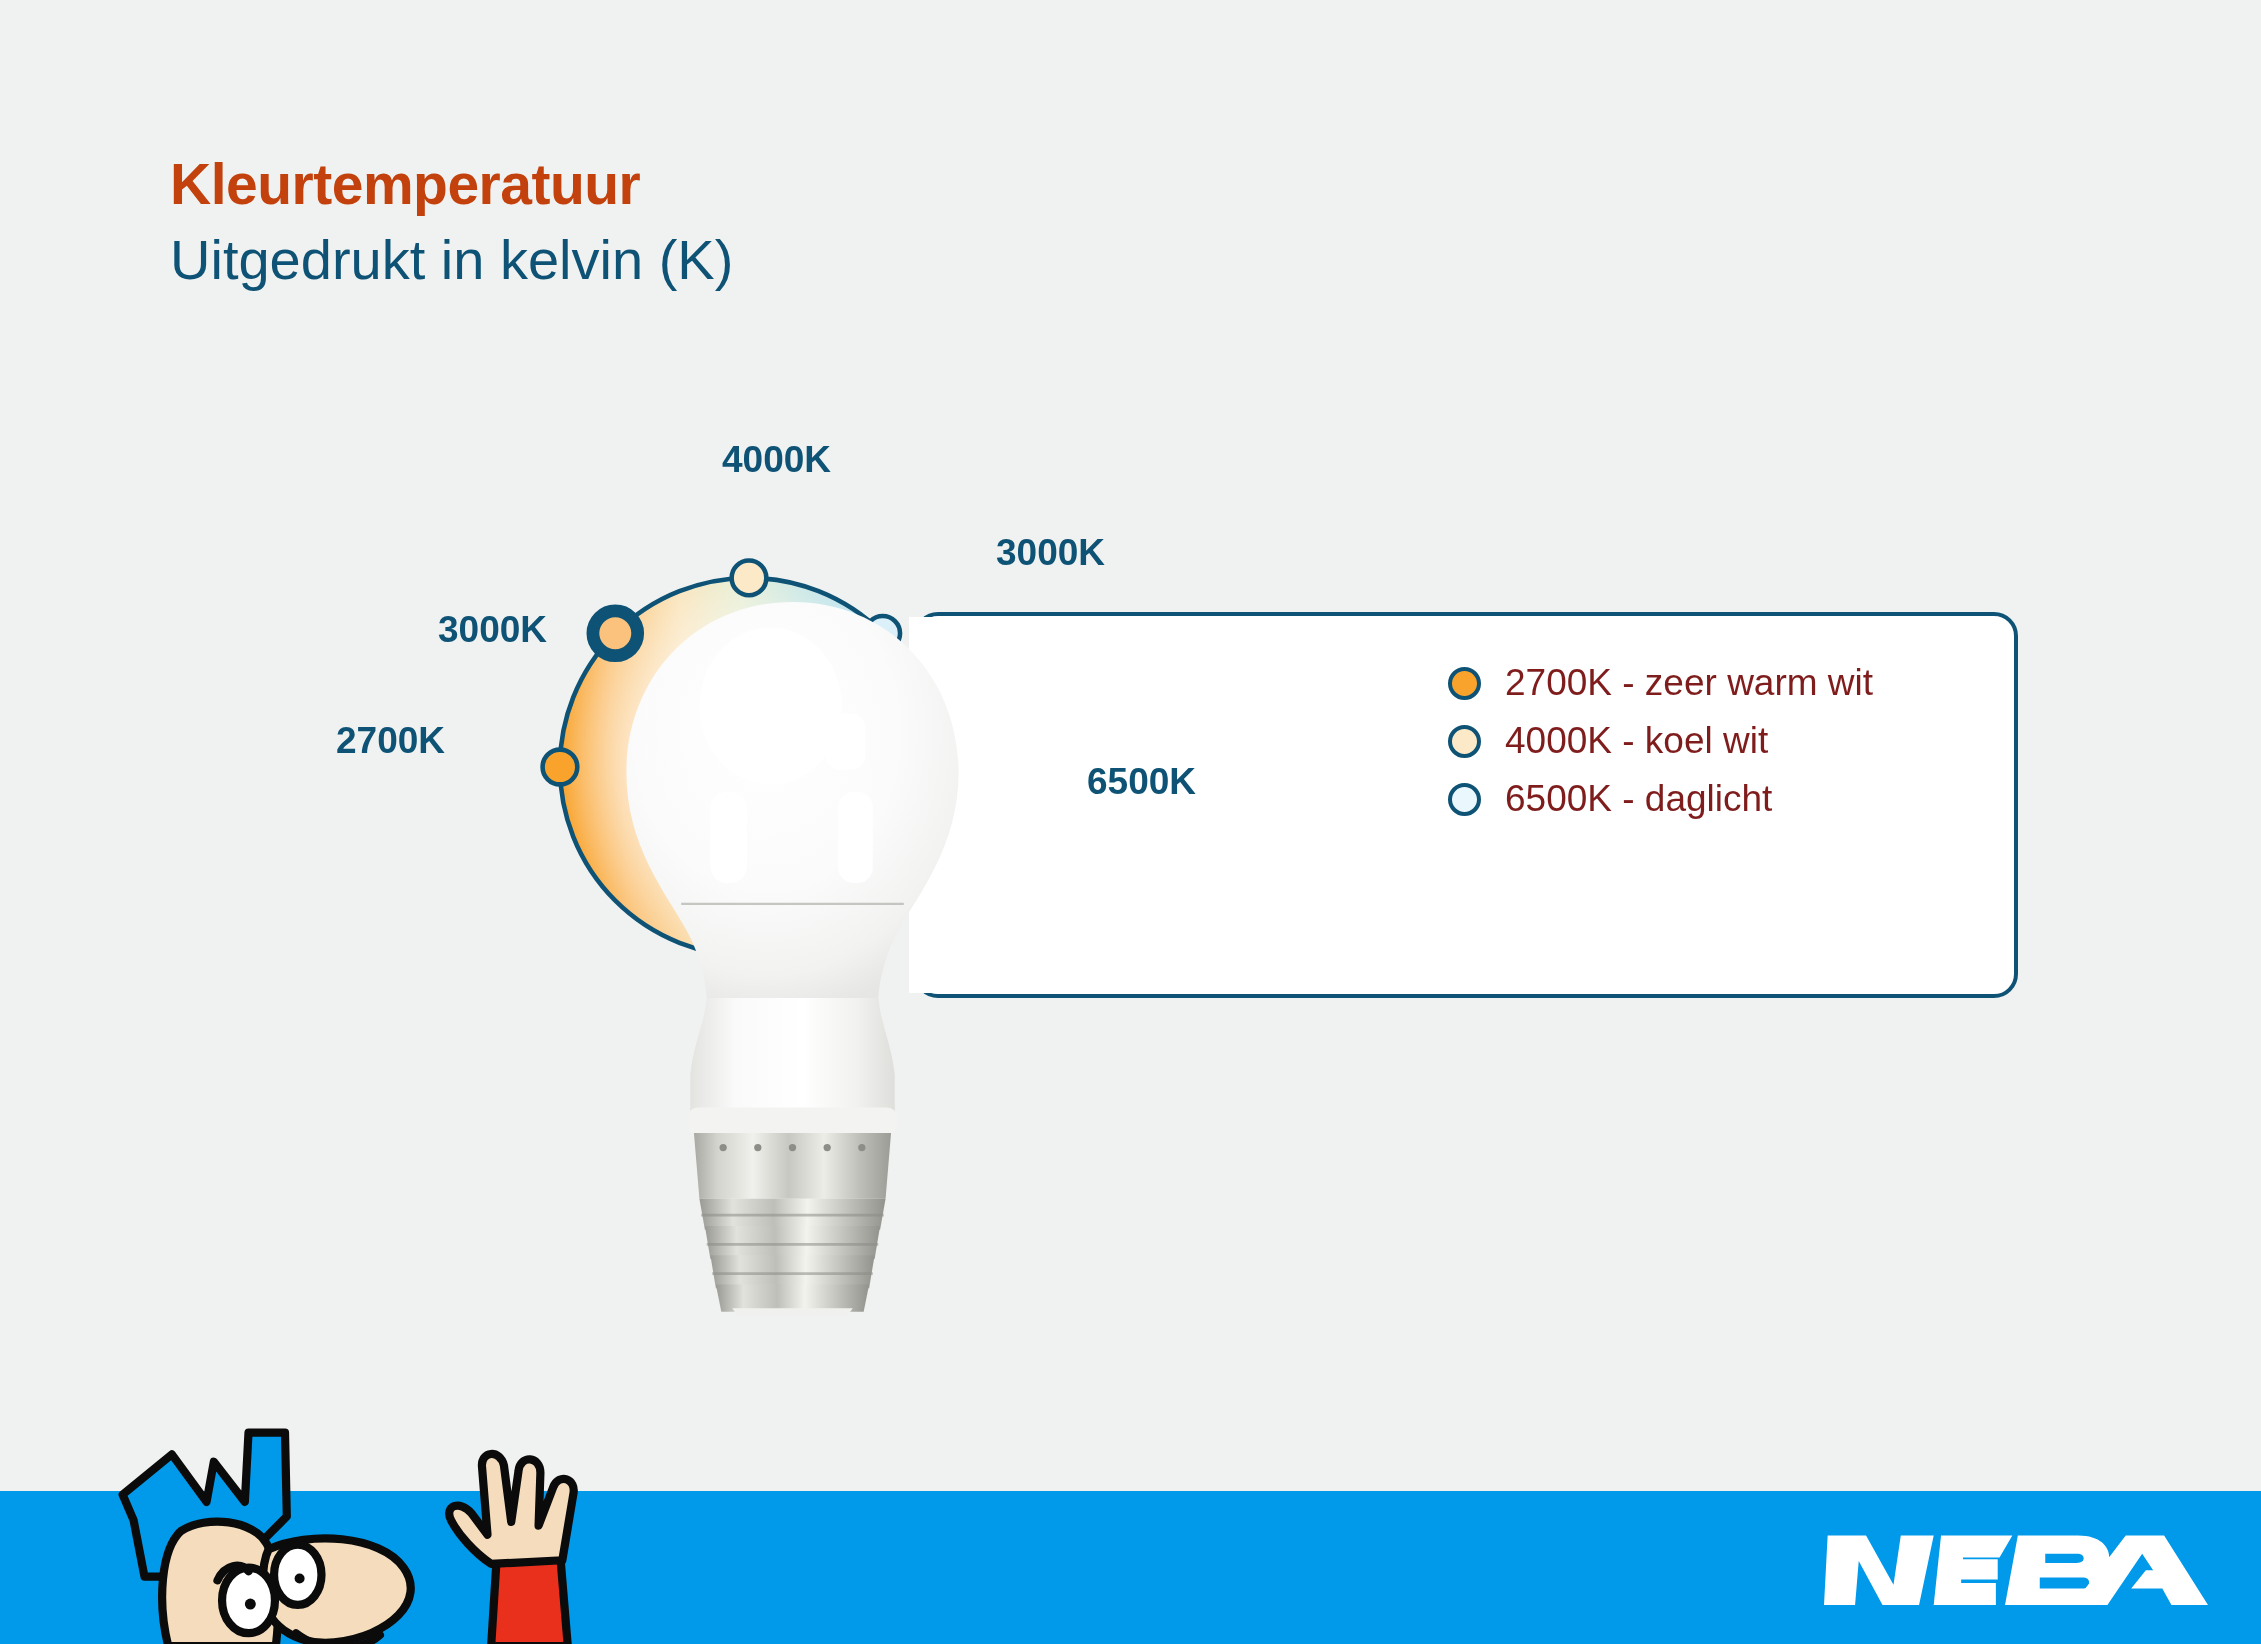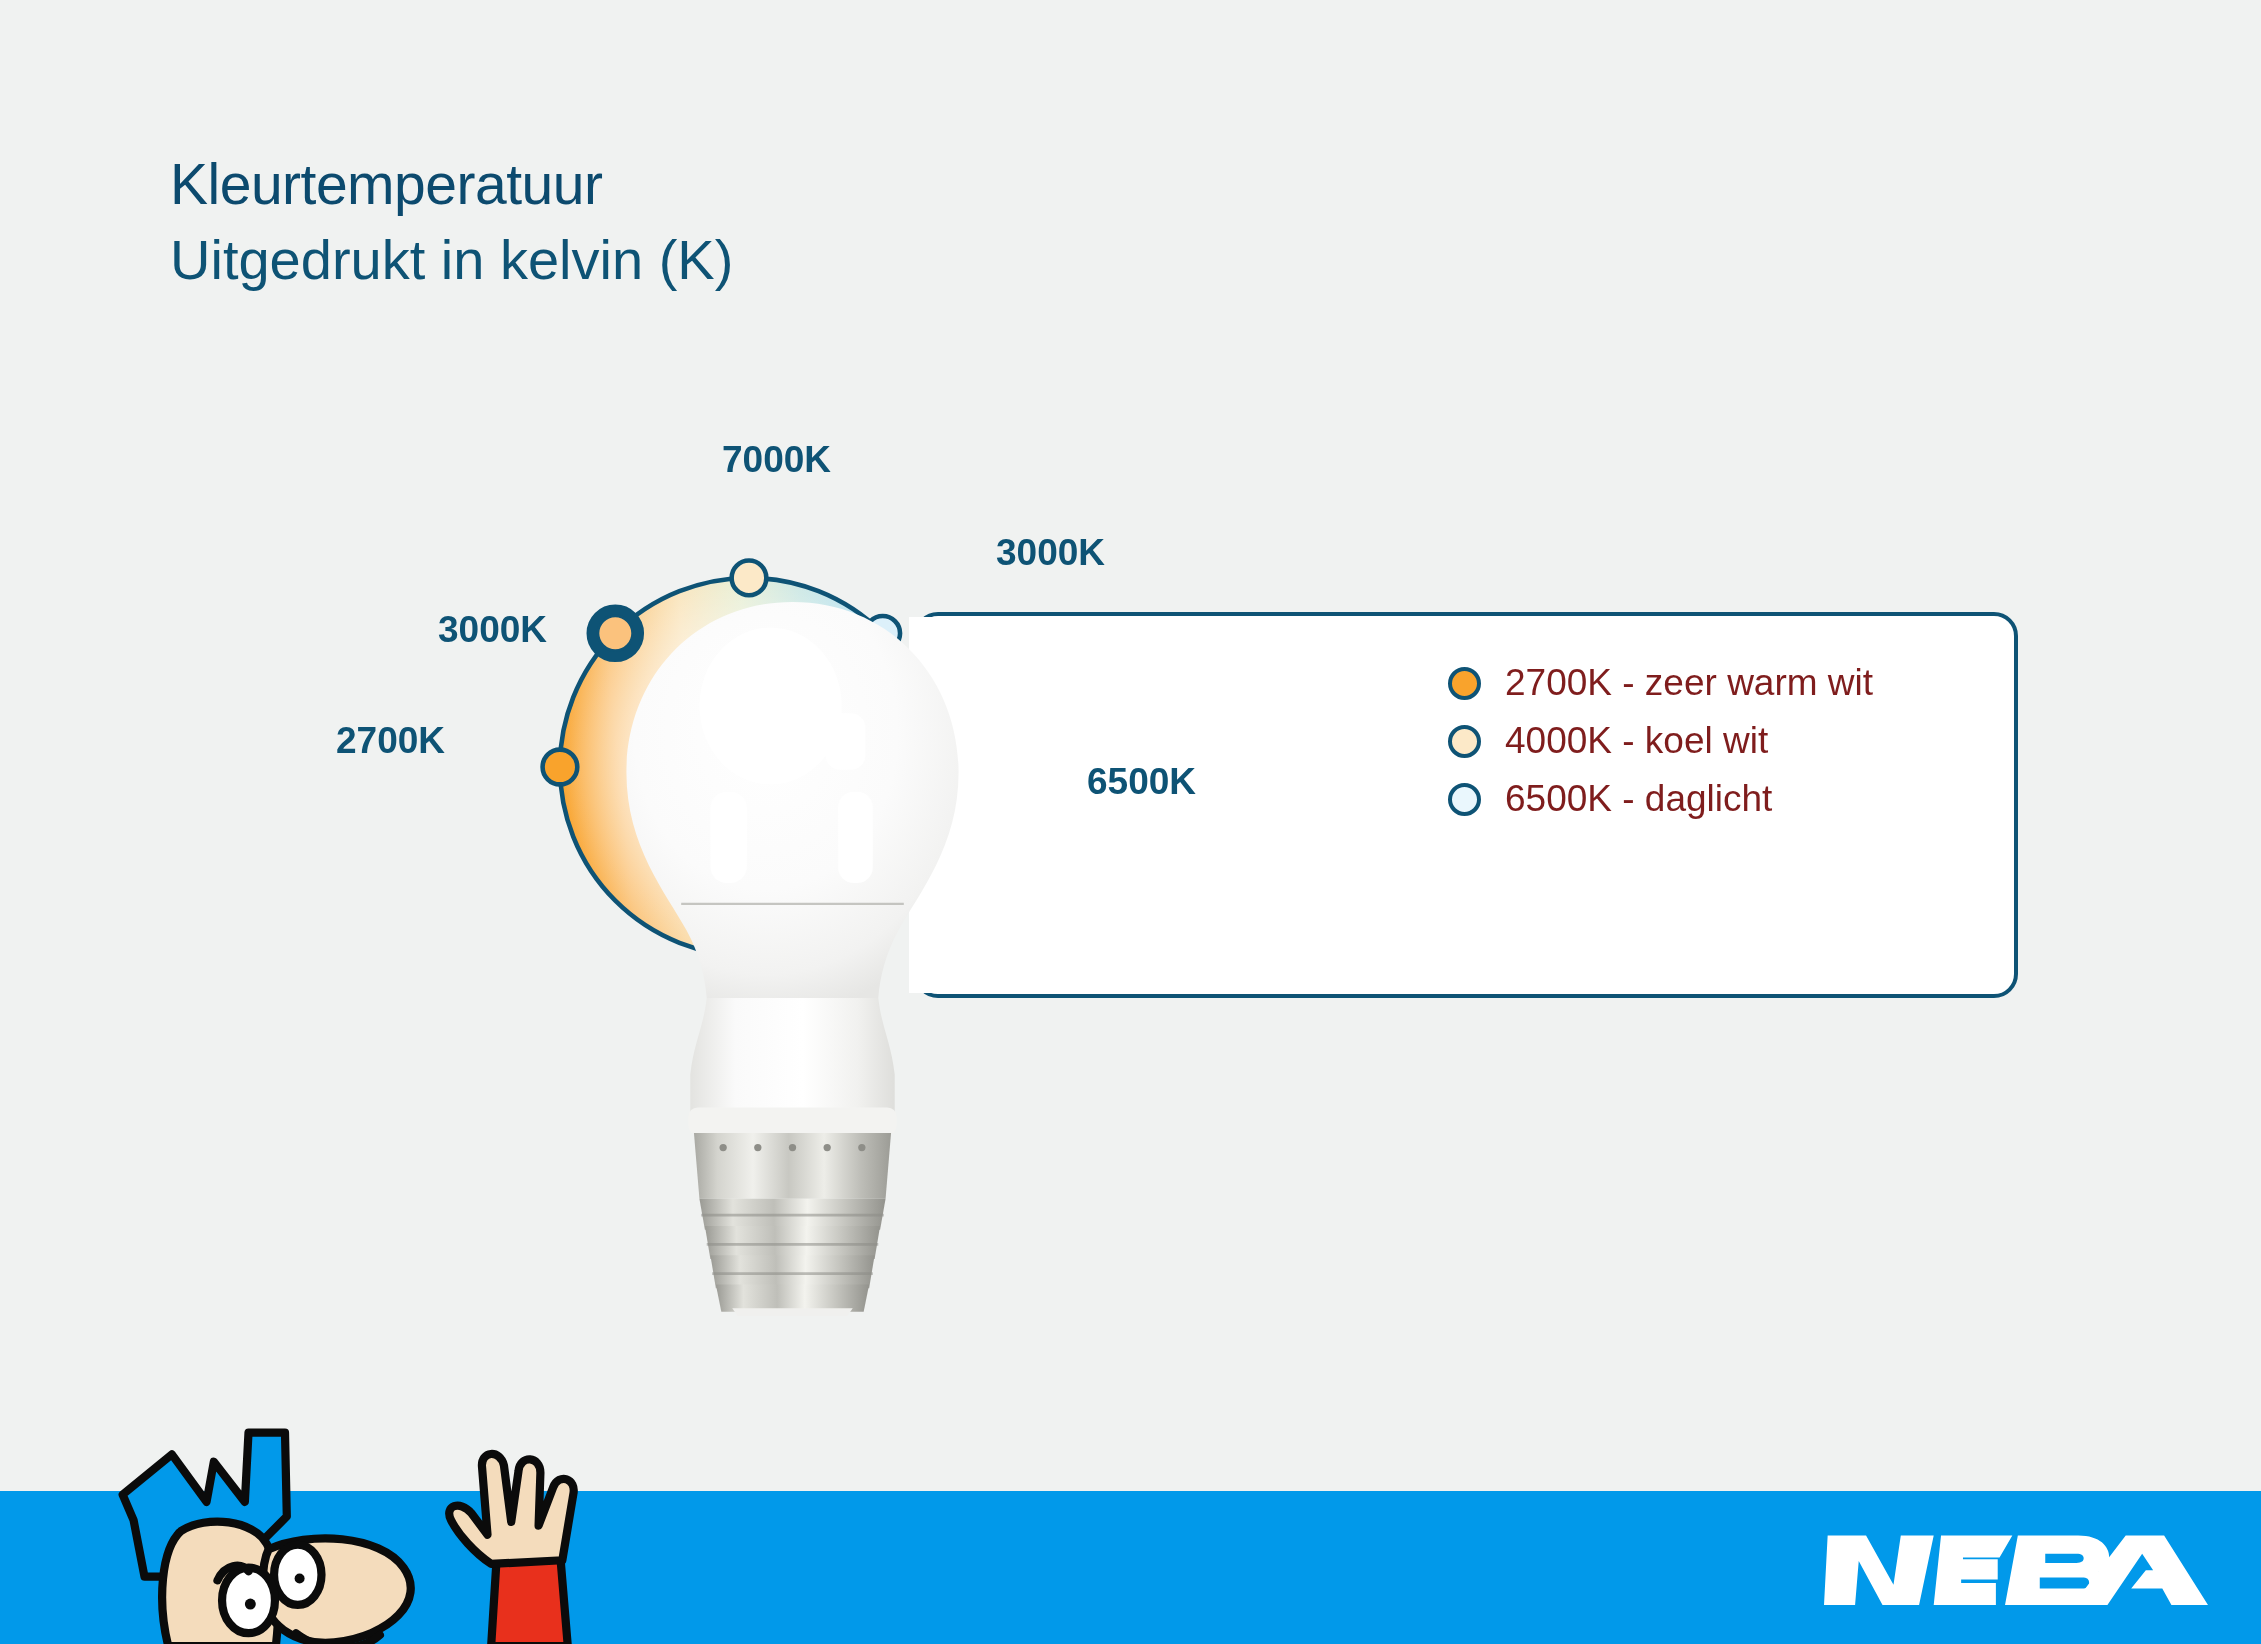--- a/index.html
+++ b/index.html
@@ -18,22 +18,22 @@
 
   
   #header {
     position: absolute;
     left: 170px;
     top: 155px;
     width: 1096px;
   }
   #title {
     font-size: 57px;
-    font-weight: 400;
-    color: #0c4a6e;
+    font-weight: 700;
+    color: #c2410c;
     letter-spacing: -0.5px;
     line-height: 1.05;
     margin: 0;
   }
   #subtitle {
     font-size: 56px;
     font-weight: 400;
     color: #0E5375;
     line-height: 1.1;
     margin: 14px 0 0 0;
@@ -204,21 +204,21 @@
 
       <circle cx="300" cy="93" r="19" fill="#FCE9C8" stroke="#0E5375" stroke-width="5"></circle>
 
       <circle cx="153.6" cy="153.6" r="25" fill="none" stroke="#0E5375" stroke-width="13"></circle>
       <circle cx="153.6" cy="153.6" r="19" fill="#FBC27D" stroke="#0E5375" stroke-width="3"></circle>
 
       <circle cx="93" cy="300" r="19" fill="#F9A32C" stroke="#0E5375" stroke-width="5"></circle>
     </svg>
   </div>
 
-  <div class="k-label" id="k-label-4000">7000K</div>
+  <div class="k-label" id="k-label-4000">4000K</div>
   <div class="k-label" id="k-label-3000">3000K</div>
   <div class="k-label" id="k-label-2700">2700K</div>
   <div class="k-label" id="k-label-5000">3000K</div>
   <div class="k-label" id="k-label-6500">6500K</div>
 
   <div id="bulb">
     <svg width="365" height="731" viewBox="0 0 400 800" xmlns="http://www.w3.org/2000/svg">
       <defs>
         <radialGradient id="glassGrad" cx="0.42" cy="0.33" r="0.72">
           <stop offset="0%" stop-color="#ffffff"></stop>

